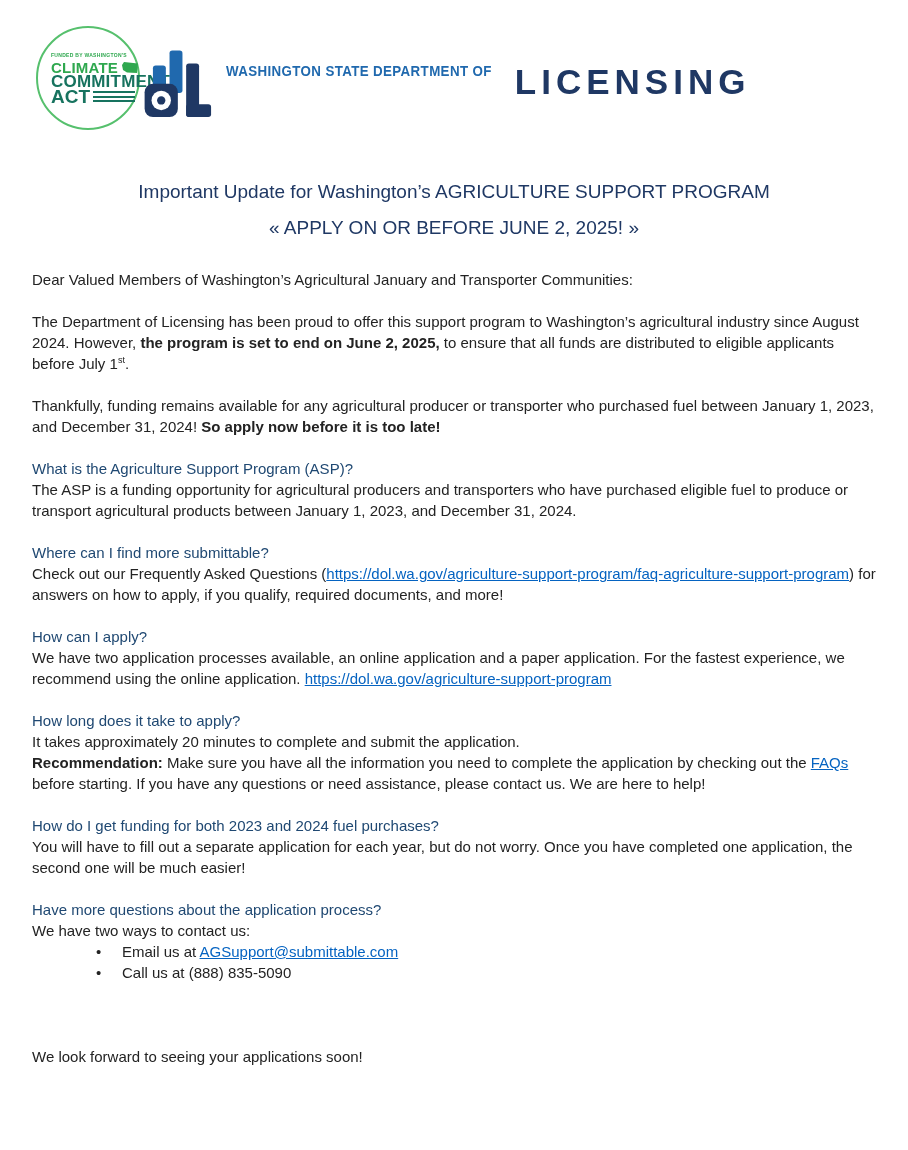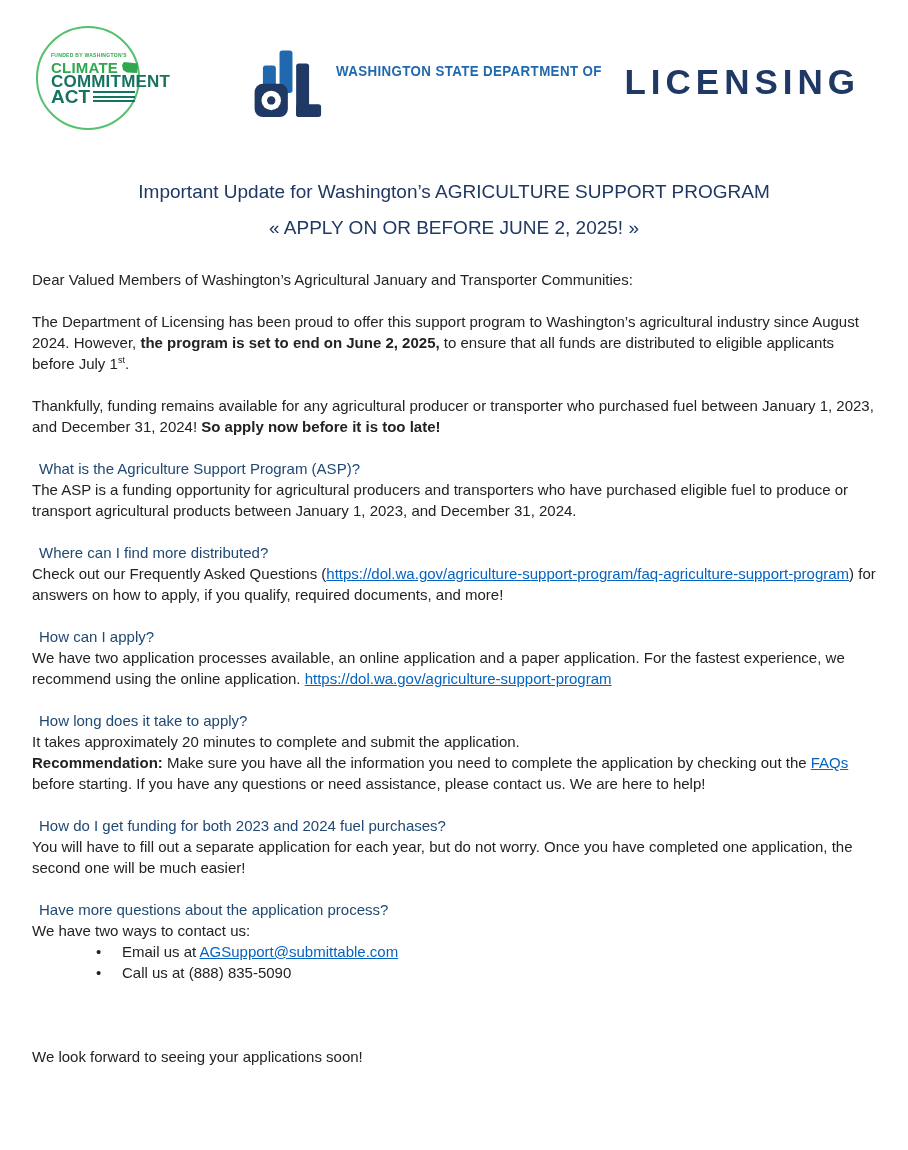--- a/index.html
+++ b/index.html
@@ -7,21 +7,21 @@
   body {
     width: 908px; height: 1150px;
     font-family: "Liberation Sans", sans-serif;
     color: var(--body-color, #232323);
     position: relative;
     overflow: hidden;
   }
   .page { padding: 26px 32px 0 32px; }
 
   
-  .header-row { display: flex; justify-content: space-between; align-items: flex-start; padding: 0 16px 0 4px; }
+  .header-row { display: flex; align-items: flex-start; padding: 0 16px 0 4px; }
 
   .cca-logo {
     width: 104px; height: 104px; border-radius: 50%;
     border: 2.5px solid #56c06d;
     display: flex; flex-direction: column; justify-content: center; align-items: flex-start;
     padding-left: 13px; background: #fff; flex: 0 0 auto;
   }
   .cca-funded { font-size: 5px; font-weight: bold; letter-spacing: .3px; color: var(--cca-green, #2fa84f); margin-bottom: 2px; }
   .cca-line1 { font-size: 15px; font-weight: 800; color: var(--cca-green, #2fa84f); line-height: 15px; letter-spacing: .2px; display: flex; align-items: center; gap: 3px; }
   .cca-line2 { font-size: 17px; font-weight: 800; color: var(--cca-teal, #17735f); line-height: 14px; letter-spacing: .2px; }
@@ -34,21 +34,21 @@
   .dol-dept { font-size: 14.5px; font-weight: bold; color: var(--dol-blue, #2069ae); letter-spacing: .4px; transform: scaleX(.92); transform-origin: left; white-space: nowrap; }
   .dol-name { font-size: 35px; font-weight: 600; color: var(--dol-navy, #1f3864); letter-spacing: 5px; line-height: 38px; white-space: nowrap; }
 
   
   .title-block { text-align: center; margin-top: 44px; color: var(--title-color, #1f3864); }
   .title-line { font-size: 19px; font-weight: 400; line-height: 36px; }
 
   
   .doc { margin-top: 23px; font-size: 15px; line-height: 21px; }
   .doc .paragraph, .doc .heading, .doc .indent, .doc .bullet, .doc .center { font-weight: 400; }
-  .doc .heading { color: var(--heading-color, #1f4872); font-size: 15px; margin-left: 7px; }
+  .doc .heading { color: var(--heading-color, #1f4872); font-size: 15px; }
   .doc .gap { height: 21px; }
   .doc .indent { }
   .doc .bullet { margin-left: 64px; display: flex; }
   .doc .bullet .bullet-marker { width: 26px; flex: 0 0 auto; }
   .doc .center { text-align: left; margin-top: 0; }
   .doc a { color: var(--link-color, #0563c1); text-decoration: underline; }
   .doc b { font-weight: bold; }
   .doc sup { font-size: 9px; vertical-align: super; line-height: 0; }
 
   
@@ -102,21 +102,21 @@
   <main class="doc">
       <div class="paragraph"><span>Dear Valued Members of Washington’s Agricultural January and Transporter Communities:</span></div>
       <div class="gap"></div>
       <div class="paragraph"><span>The Department of Licensing has been proud to offer this support program to Washington’s agricultural industry since August 2024. However, </span><b>the program is set to end on June 2, 2025,</b><span> to ensure that all funds are distributed to eligible applicants before July 1</span><sup>st</sup><span>.</span></div>
       <div class="gap"></div>
       <div class="paragraph"><span>Thankfully, funding remains available for any agricultural producer or transporter who purchased fuel between January 1, 2023, and December 31, 2024! </span><b>So apply now before it is too late!</b></div>
       <div class="gap"></div>
       <h2 class="heading"><span>What is the Agriculture Support Program (ASP)?</span></h2>
       <div class="paragraph"><span>The ASP is a funding opportunity for agricultural producers and transporters who have purchased eligible fuel to produce or transport agricultural products between January 1, 2023, and December 31, 2024.</span></div>
       <div class="gap"></div>
-      <h2 class="heading"><span>Where can I find more distributed?</span></h2>
+      <h2 class="heading"><span>Where can I find more submittable?</span></h2>
       <div class="paragraph"><span>Check out our Frequently Asked Questions (</span><a href="#">https://dol.wa.gov/agriculture-support-program/faq-agriculture-support-program</a><span>) for answers on how to apply, if you qualify, required documents, and more!</span></div>
       <div class="gap"></div>
       <h2 class="heading"><span>How can I apply?</span></h2>
       <div class="paragraph"><span>We have two application processes available, an online application and a paper application. For the fastest experience, we recommend using the online application.  </span><a href="#">https://dol.wa.gov/agriculture-support-program</a></div>
       <div class="gap"></div>
       <h2 class="heading"><span>How long does it take to apply?</span></h2>
       <div class="paragraph"><span>It takes approximately 20 minutes to complete and submit the application.</span></div>
       <div class="paragraph"><b>Recommendation:</b><span> Make sure you have all the information you need to complete the application by checking out the </span><a href="#">FAQs</a><span> before starting. If you have any questions or need assistance, please contact us. We are here to help!</span></div>
       <div class="gap"></div>
       <h2 class="heading"><span>How do I get funding for both 2023 and 2024 fuel purchases?</span></h2>

